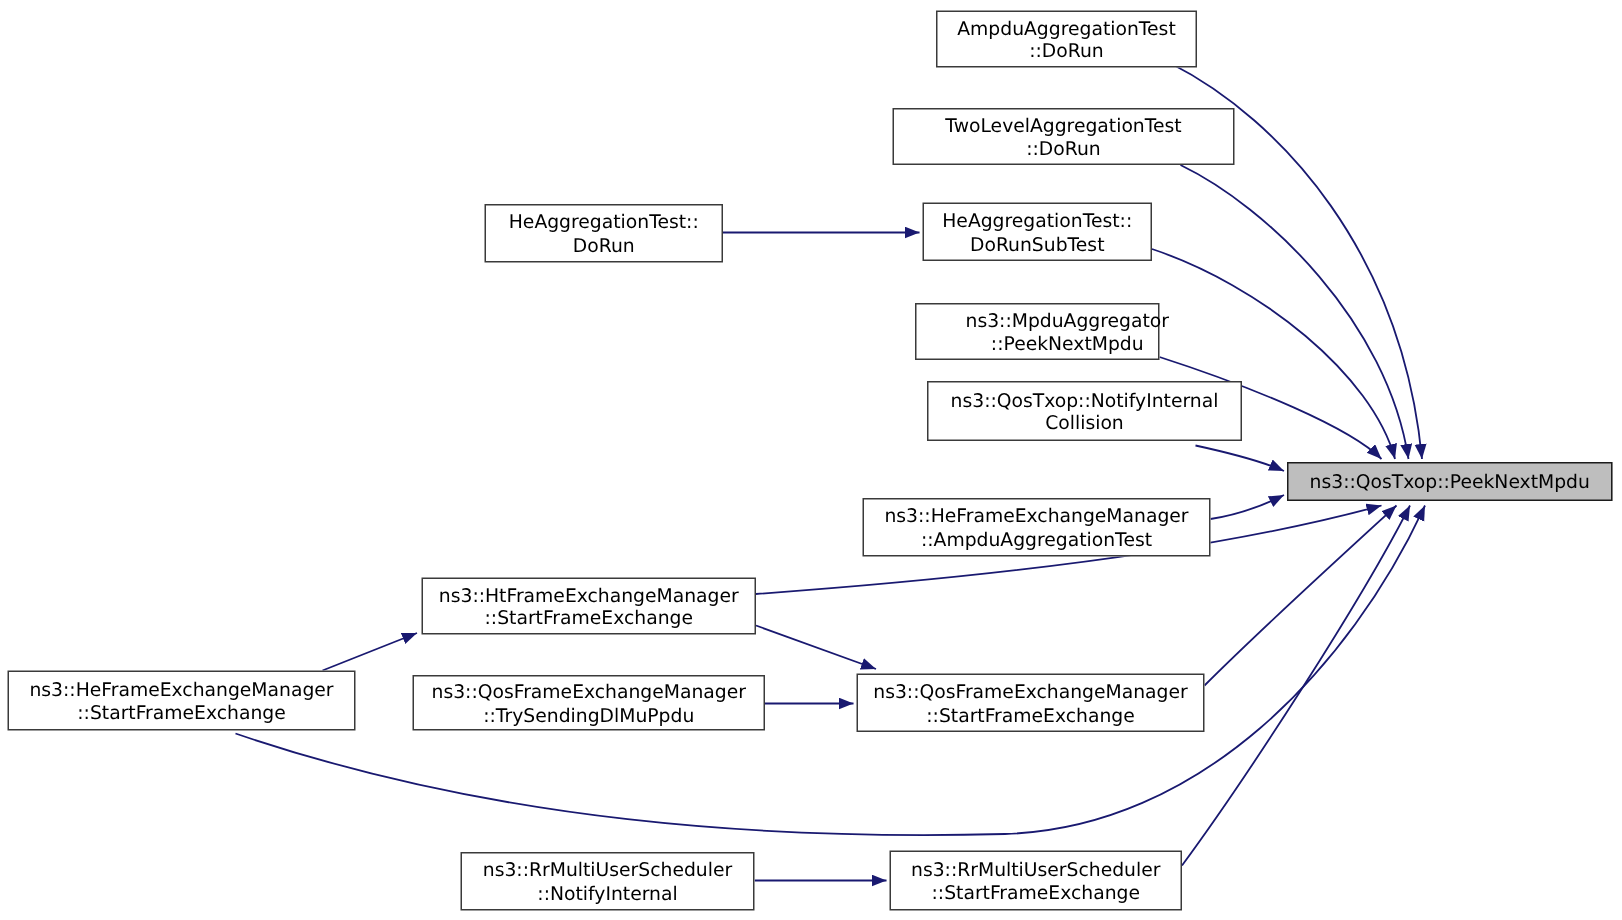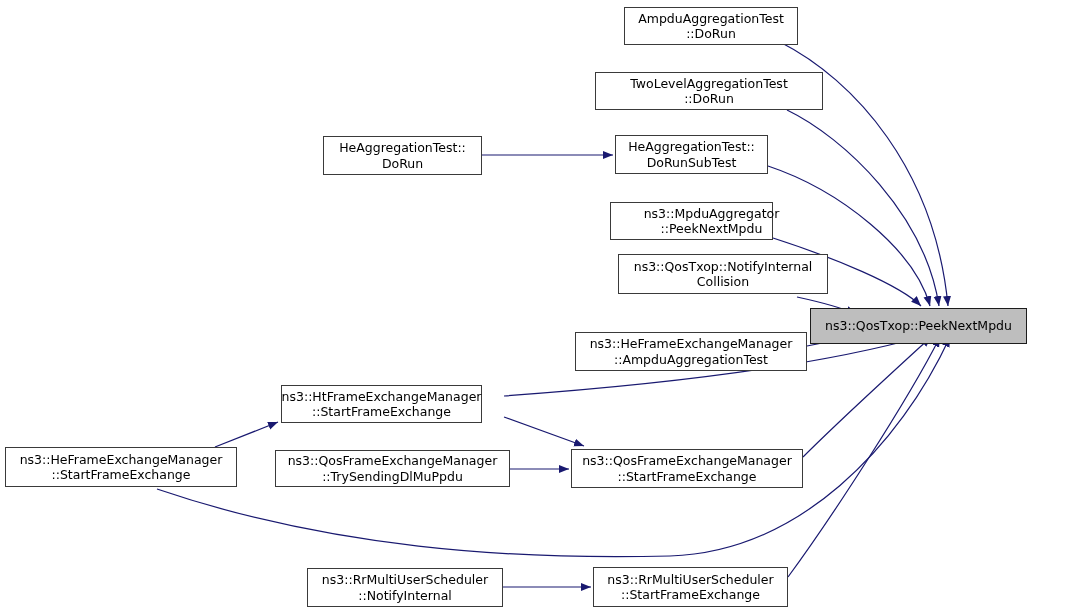--- a/index.html
+++ b/index.html
@@ -89,25 +89,25 @@
   <div class="node" style="left:587px;top:254px;width:210px;height:40px;margin-left:31px;">
     <span>ns3::QosTxop::NotifyInternal</span>
     <span>Collision</span>
   </div>
 
   <div class="node" style="left:575px;top:332px;width:232px;height:39px;">
     <span>ns3::HeFrameExchangeManager</span>
     <span>::AmpduAggregationTest</span>
   </div>
 
-  <div class="node central" style="left:810px;top:308px;width:217px;height:36px;">
+  <div class="node central" style="left:858px;top:308px;width:217px;height:26px;">
     <span>ns3::QosTxop::PeekNextMpdu</span>
   </div>
 
-  <div class="node" style="left:281px;top:385px;width:201px;height:38px;">
+  <div class="node" style="left:281px;top:385px;width:223px;height:38px;">
     <span>ns3::HtFrameExchangeManager</span>
     <span>::StartFrameExchange</span>
   </div>
 
   <div class="node" style="left:5px;top:447px;width:232px;height:40px;">
     <span>ns3::HeFrameExchangeManager</span>
     <span>::StartFrameExchange</span>
   </div>
 
   <div class="node" style="left:275px;top:450px;width:235px;height:37px;">

